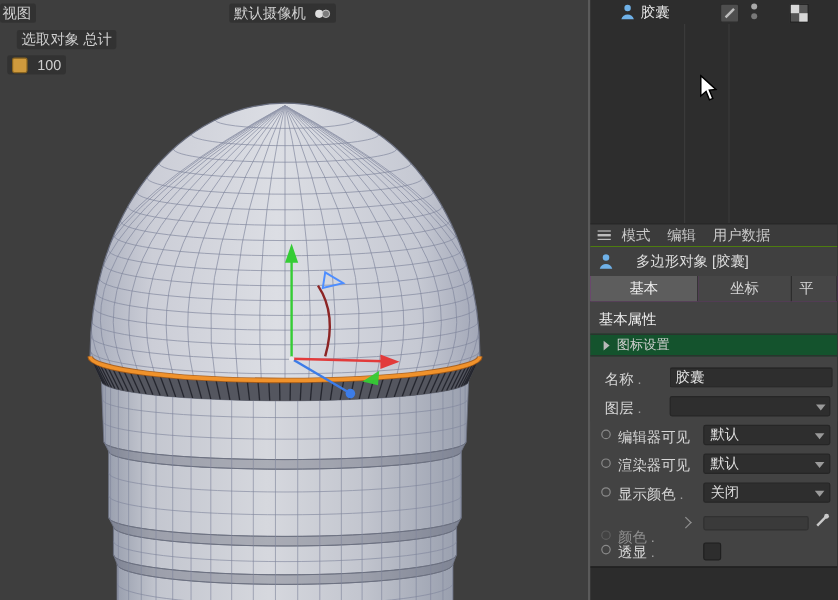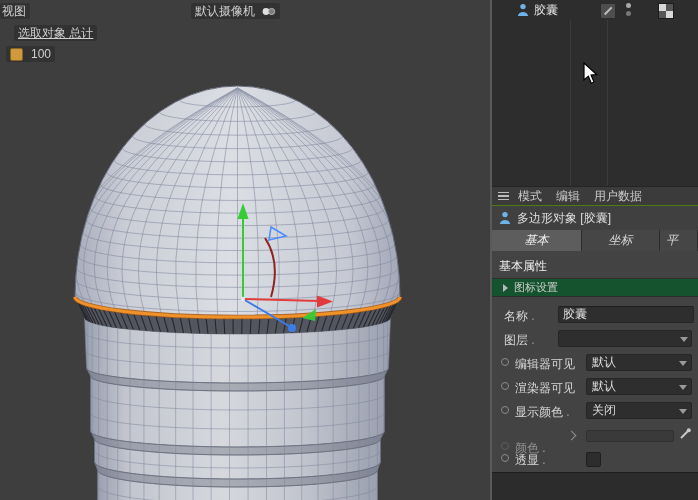--- a/index.html
+++ b/index.html
@@ -5,21 +5,21 @@
   html,body{margin:0;padding:0;background:#222;}
   .screen{position:relative;width:698px;height:500px;overflow:hidden;
           background:#3e3e3e;font-family:"Liberation Sans",sans-serif;
           -webkit-font-smoothing:antialiased;}
   
   .viewport{position:absolute;left:0;top:0;width:490px;height:500px;background:#3e3e3e;}
   #vp-svg{position:absolute;left:0;top:0;}
   .hud{position:absolute;color:#cfcfcf;font-size:12px;line-height:14px;
        background:rgba(20,20,20,0.28);padding:1px 4px;border-radius:2px;white-space:nowrap;}
   .hud-view{left:0px;top:3px;padding-left:2px;}
-  .hud-sel{left:14px;top:25px;text-decoration:underline;}
+  .hud-sel{left:14px;top:25px;}
   .hud-count{left:6px;top:46px;display:flex;align-items:center;gap:8px;}
   .count-icon{display:inline-block;width:11px;height:11px;border-radius:2px;
               background:#cf9a3d;border:1px solid #8a6520;}
   .hud-cam{left:191px;top:3px;display:flex;align-items:center;gap:6px;}
   
   .divider{position:absolute;left:490px;top:0;width:2px;height:500px;background:#5a5a5a;}
   
   .right-panel{position:absolute;left:492px;top:0;width:206px;height:351px;background:#434343;}
   .om{position:absolute;left:0;top:0;width:206px;height:186px;background:#2d2d2d;}
   .om-row{position:absolute;left:0;top:0;width:206px;height:20px;display:flex;align-items:center;}
@@ -46,22 +46,22 @@
             border-top:1px solid #252525;border-bottom:1px solid #4d7c0f;
             display:flex;align-items:center;box-sizing:border-box;}
   .burger{display:inline-block;width:12px;margin:0 8px 0 6px;}
   .burger i{display:block;width:11px;height:1.6px;background:#bdbdbd;margin:2px 0;}
   .menu-item{color:#c9c9c9;font-size:12px;margin-right:14px;cursor:default;}
   
   .attr{position:absolute;left:0;top:206px;width:206px;height:266px;background:#434343;font-size:12px;}
   .attr-title{position:absolute;left:0;top:0;width:206px;height:24px;background:#404040;
               display:flex;align-items:center;color:#dfdfdf;}
   .attr-title .obj-icon{margin-left:6px;}
-  .attr-title span.t{margin-left:5px;}
-  .tabs{position:absolute;left:0;top:24px;width:206px;height:21px;background:#a21caf;display:flex;font-style:italic;}
+  .attr-title span.t{margin-left:18px;}
+  .tabs{position:absolute;left:0;top:24px;width:206px;height:21px;background:#a21caf;display:flex;}
   .tab{height:21px;line-height:21px;text-align:center;color:#d6d6d6;background:#464646;
        border-right:1px solid #2c2c2c;box-sizing:border-box;overflow:hidden;}
   .tab.t0{width:90px;background:#5d5d5d;color:#f2f2f2;}
   .tab.t1{width:78px;}
   .tab.t2{flex:1;text-align:left;padding-left:6px;}
   .sec-head{position:absolute;left:7px;top:52px;color:#efefef;font-weight:normal;}
   .group-bar{position:absolute;left:0;top:72px;width:206px;height:19px;background:#14532d;
              border-top:1px solid #2e2e2e;border-bottom:1px solid #2e2e2e;
              display:flex;align-items:center;box-sizing:border-box;color:#cfcfcf;font-size:11px;}
   .tri{width:0;height:0;border-left:5px solid #b9b9b9;border-top:4px solid transparent;

